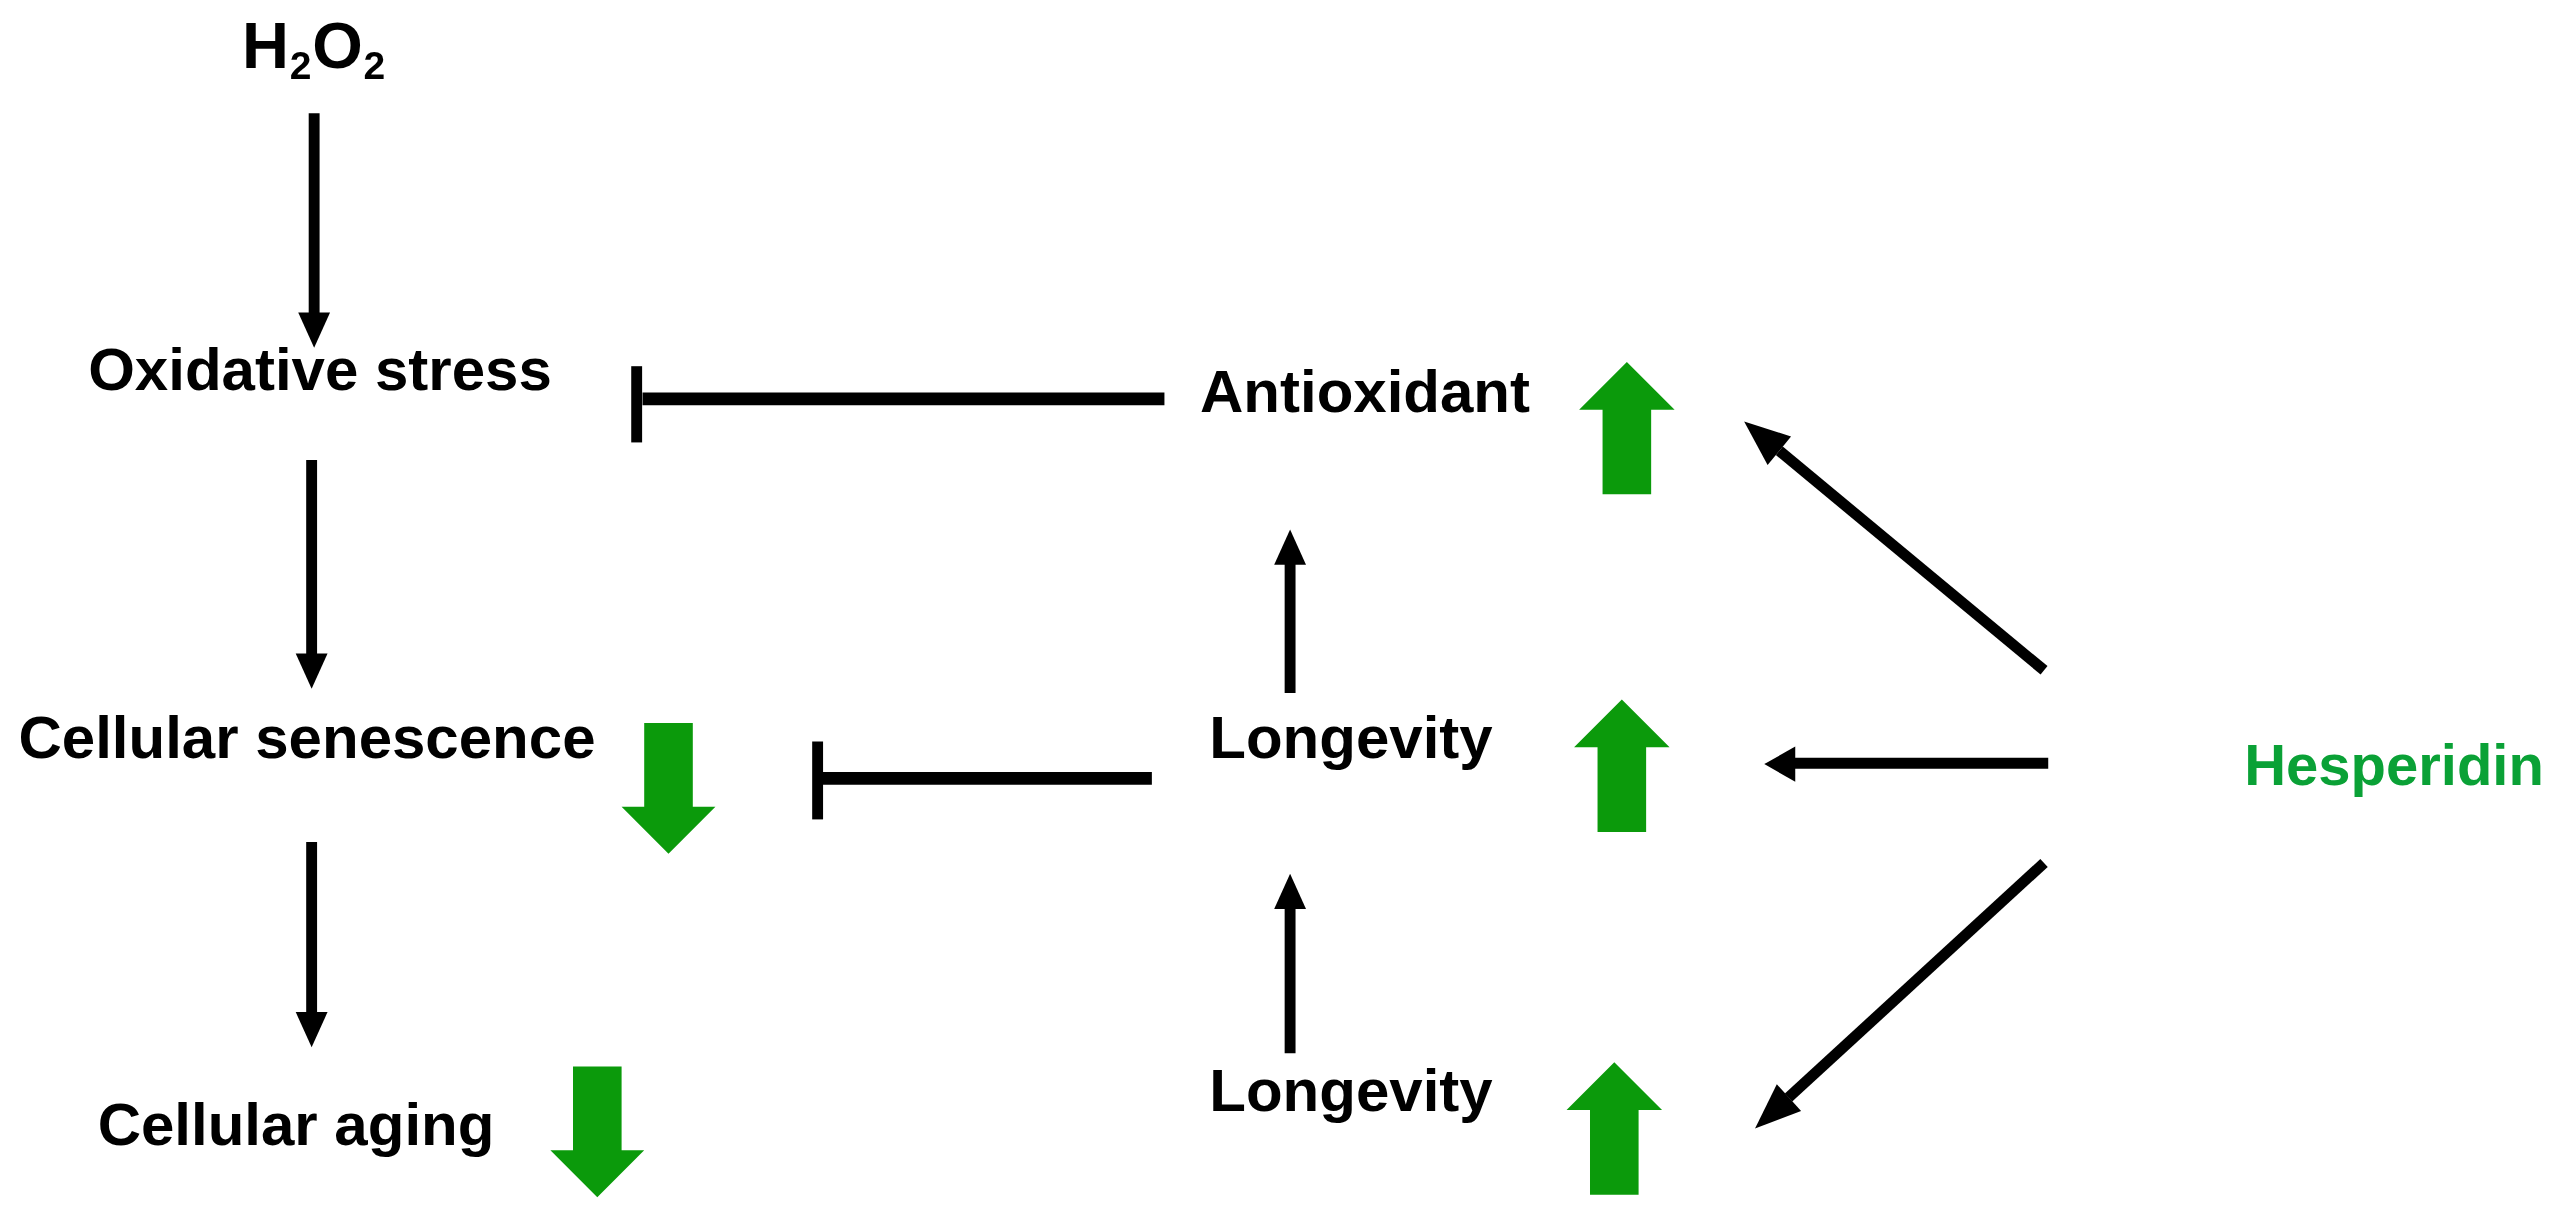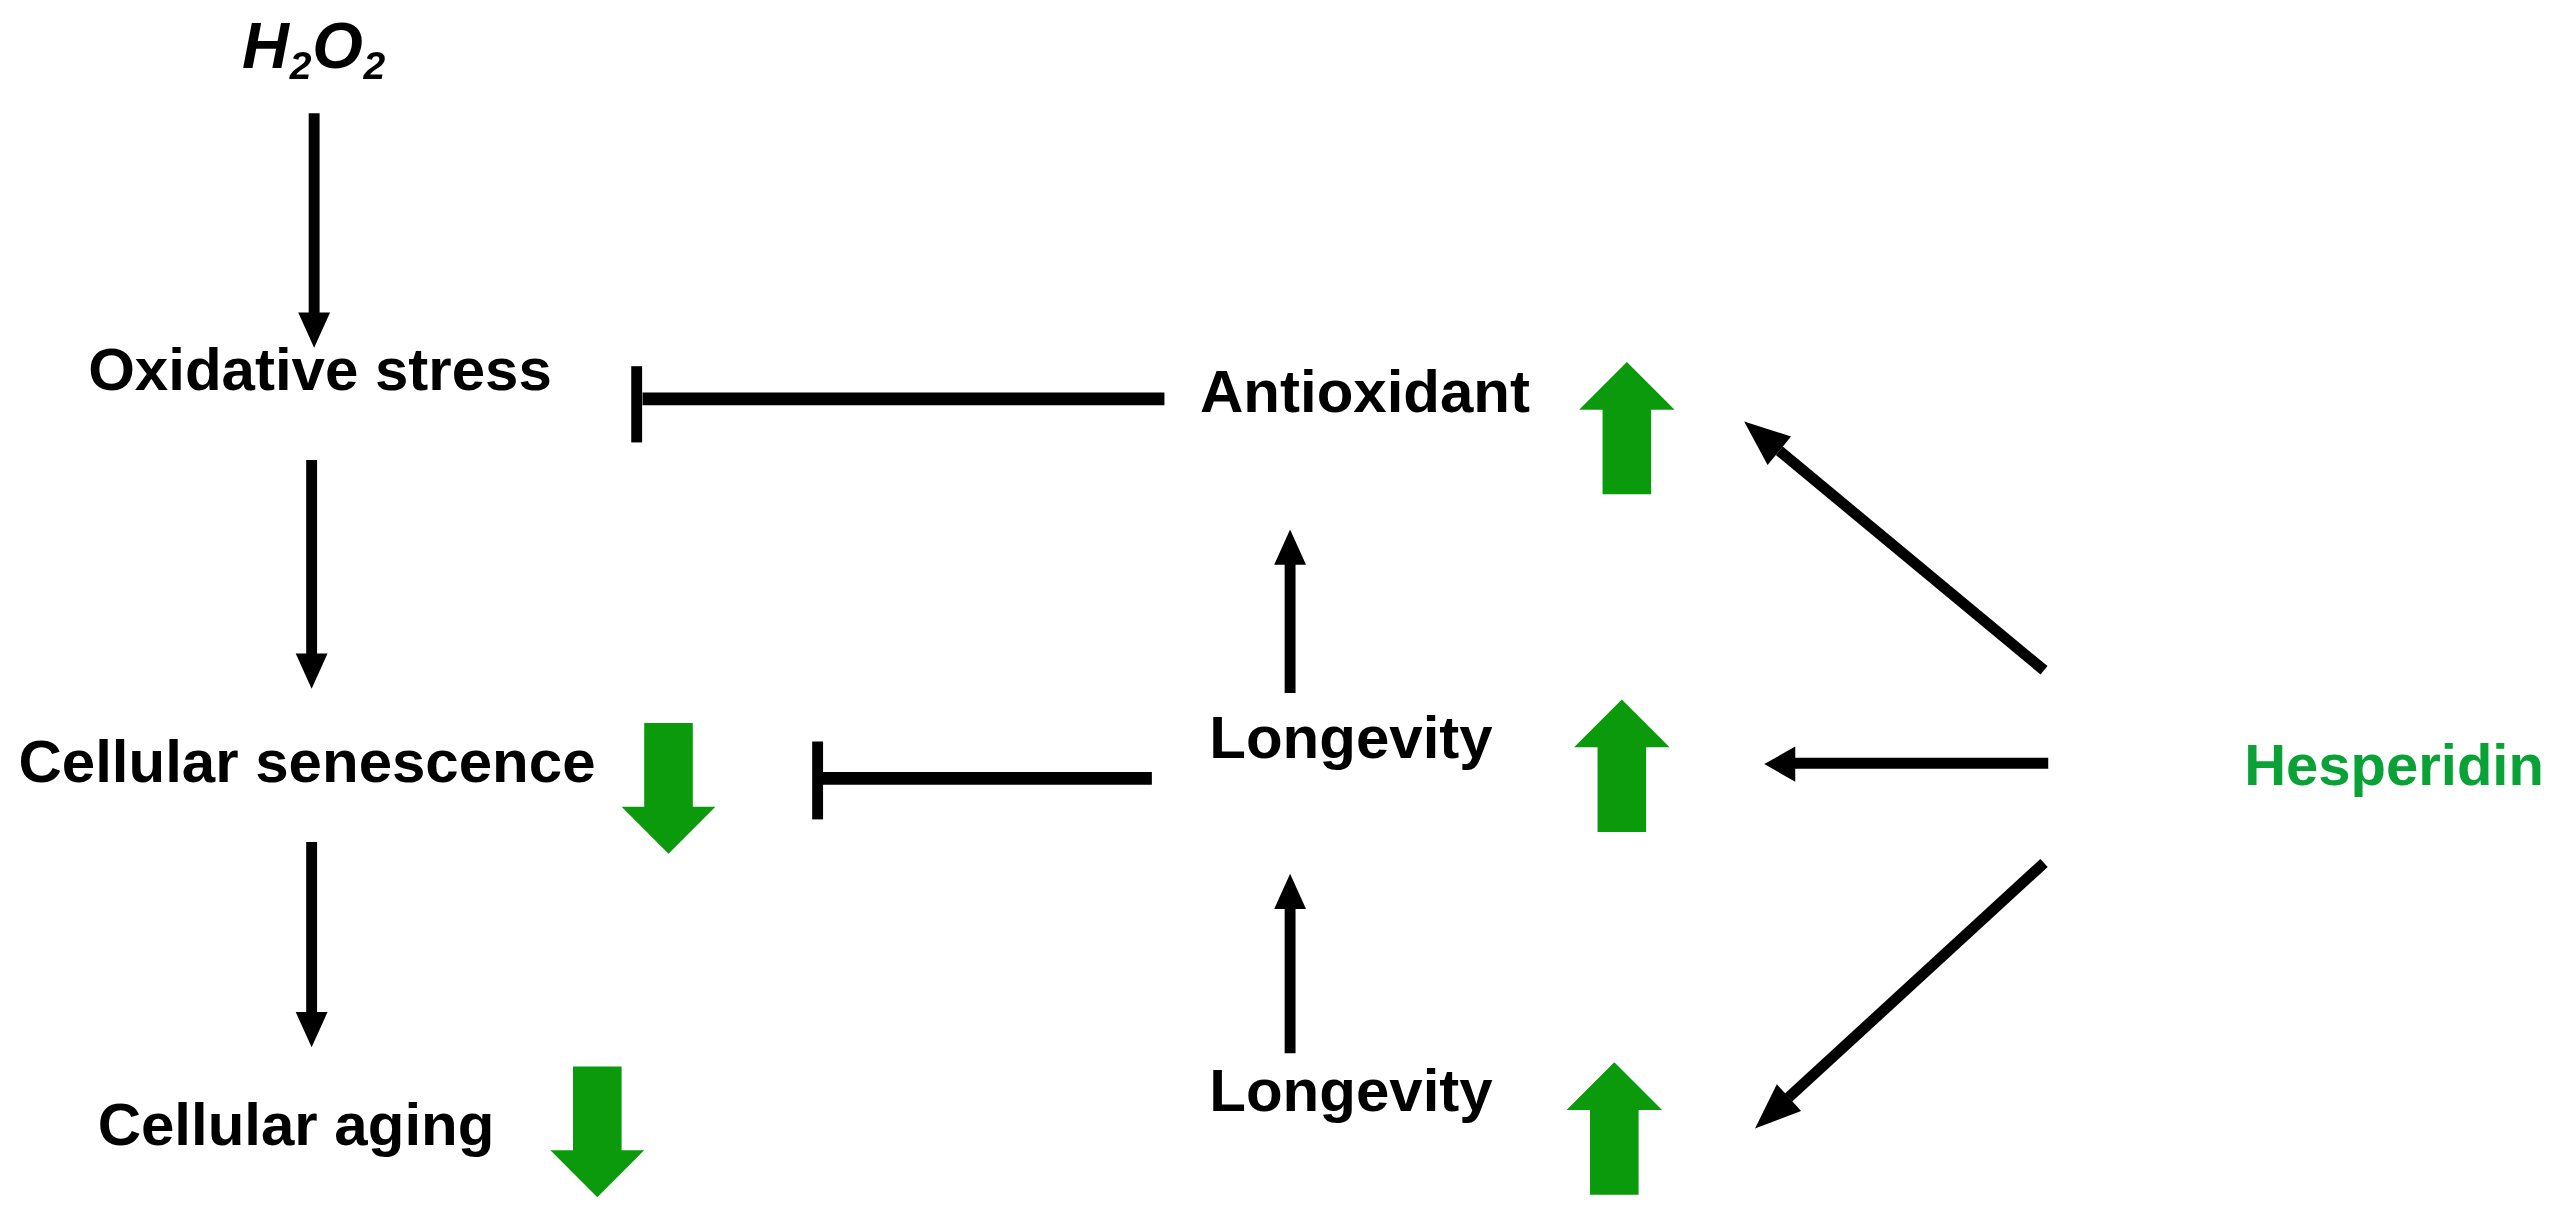--- a/index.html
+++ b/index.html
@@ -88,29 +88,29 @@
       <polygon class="blkhead" points="2095,1347 2121,1294 2150,1326"></polygon>
     </g>
 
     <path class="green-arrow" d="M1942,432 L1999,489 L1971,489 L1971,590 L1913,590 L1913,489 L1885,489 Z"></path>
     <path class="green-arrow" d="M1936,835 L1993,892 L1965,892 L1965,993 L1907,993 L1907,892 L1879,892 Z"></path>
     <path class="green-arrow" d="M1927,1268 L1984,1325 L1956,1325 L1956,1426 L1898,1426 L1898,1325 L1870,1325 Z"></path>
     <path class="green-arrow" d="M769,863 L827,863 L827,963 L854,963 L798,1019 L742,963 L769,963 Z"></path>
     <path class="green-arrow" d="M684,1273 L742,1273 L742,1373 L769,1373 L713,1429 L657,1373 L684,1373 Z"></path>
   </svg>
 
-  <div class="node formula" style="left:314px;top:13.4px;font-style:italic;">
+  <div class="node formula" style="left:314px;top:13.4px;">
     <span class="part">H</span><span class="sub">2</span><span class="part">O</span><span class="sub">2</span>
   </div>
 
   <div class="node" style="left:320px;top:334px;">
     <span>Oxidative stress</span>
   </div>
 
-  <div class="node" style="left:307px;top:702px;margin-top:24px;">
+  <div class="node" style="left:307px;top:702px;">
     <span>Cellular senescence</span>
   </div>
 
   <div class="node" style="left:296px;top:1064px;margin-top:25px;">
     <span>Cellular aging</span>
   </div>
 
   <div class="node" style="left:1365px;top:356px;">
     <span>Antioxidant</span>
   </div>

